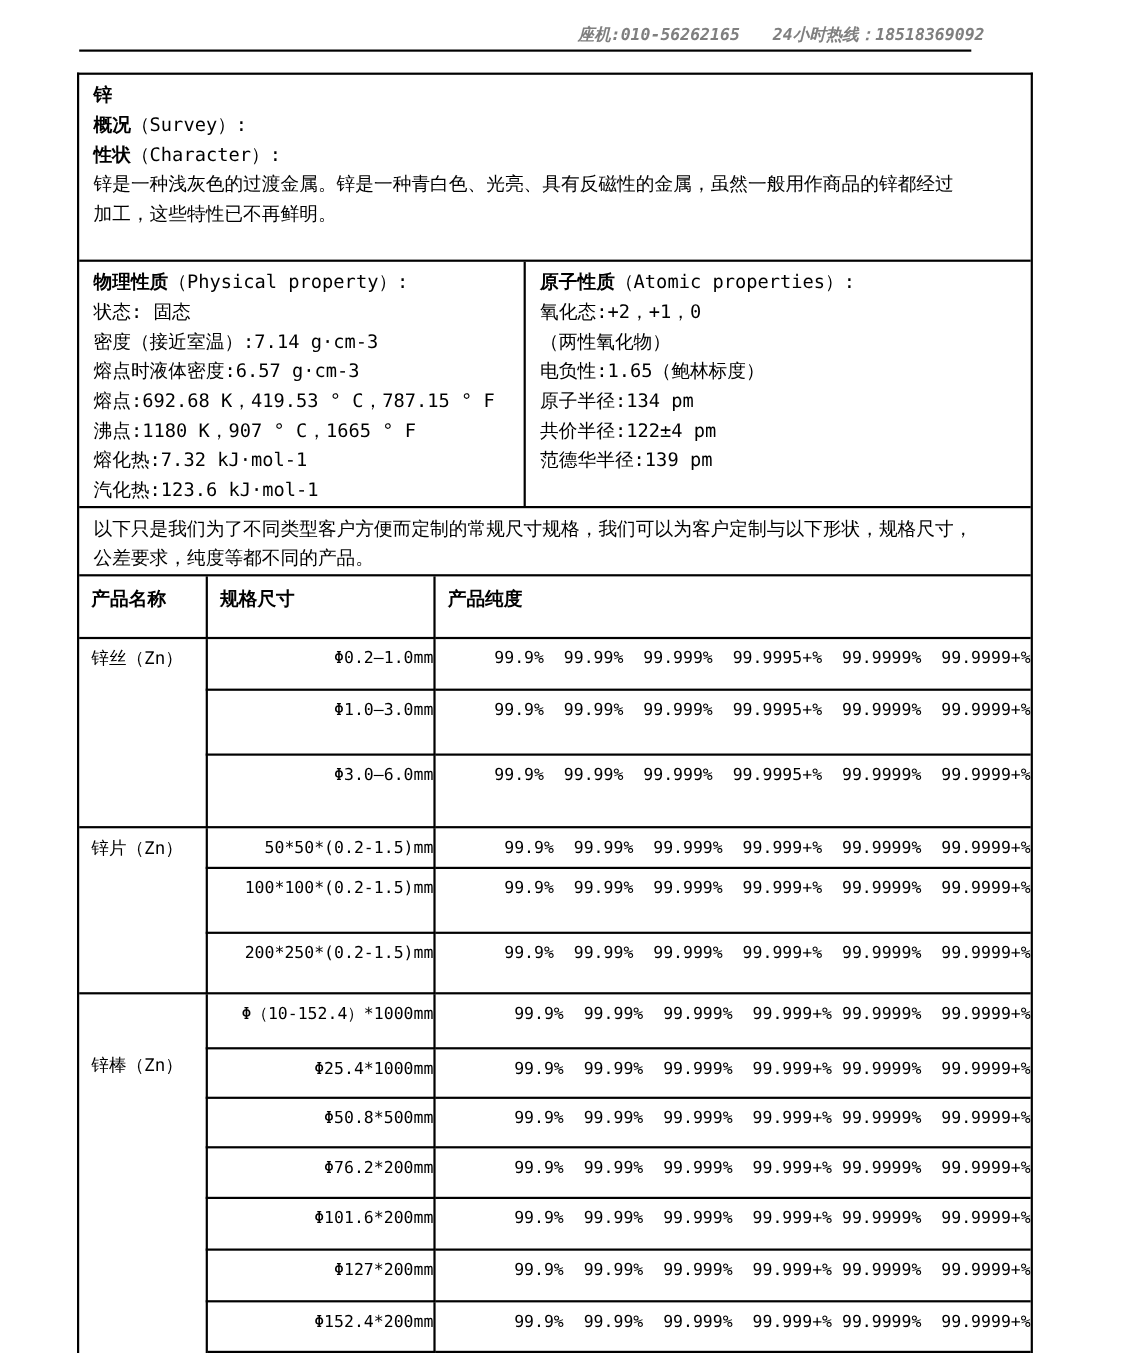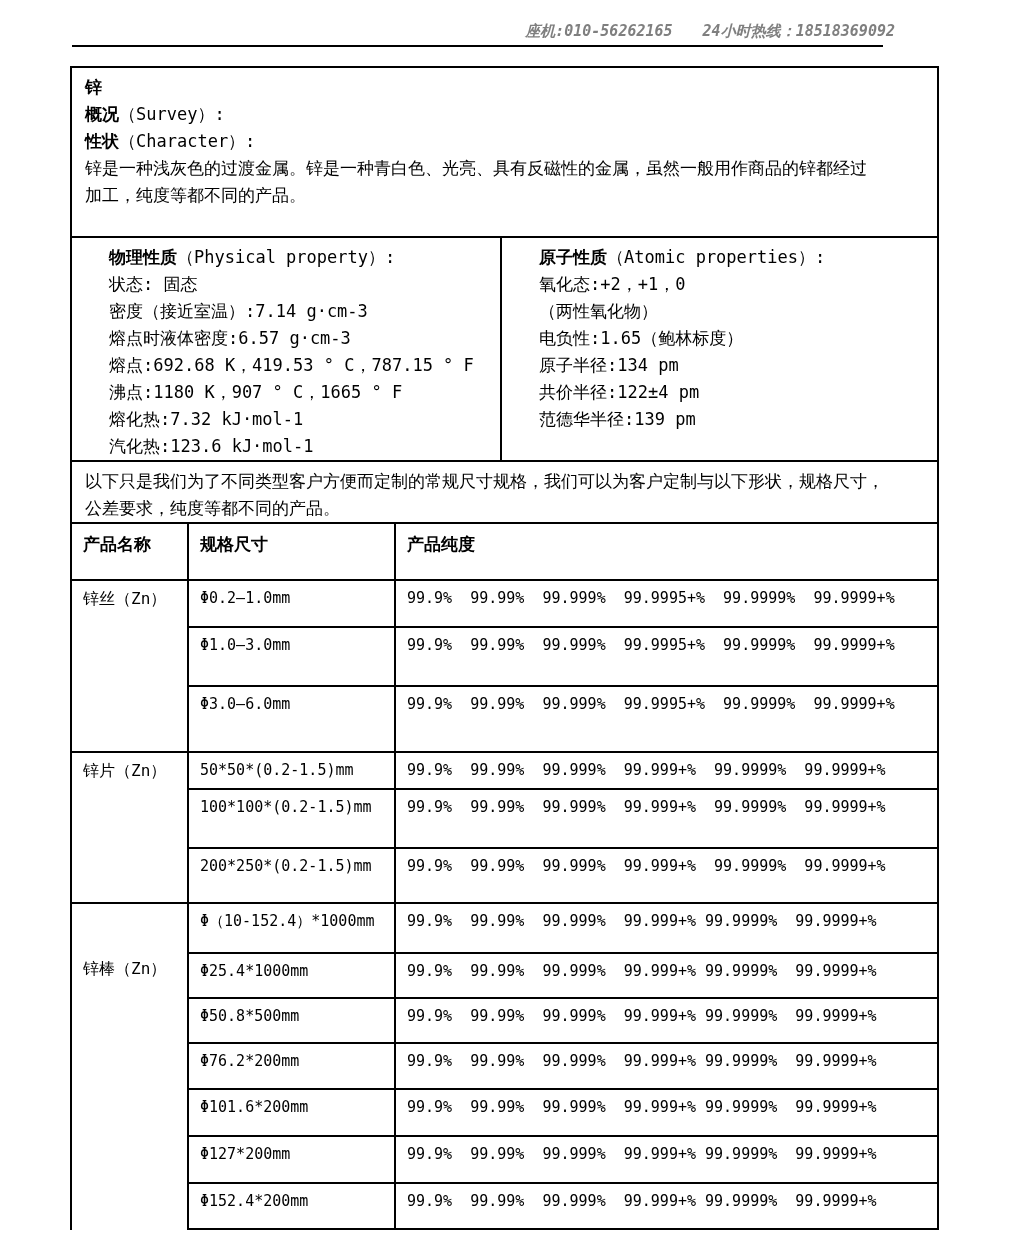--- a/index.html
+++ b/index.html
@@ -14,54 +14,54 @@
 
   .doc { position:absolute; top:66px; left:70px; width:869px;
          border:2px solid #000; border-bottom:none; background:#fff; }
 
   .sec { border-bottom:2px solid #000; }
 
   .intro { height:170px; padding:6px 14px 0 13px; font-size:17px; line-height:27px; }
   .b { font-weight:bold; }
 
   .twocol { height:224px; display:flex; }
-  .col { padding:6px 10px 0 13px; font-size:17px; line-height:27px;margin-left:24px; }
+  .col { padding:6px 10px 0 13px; font-size:17px; line-height:27px; }
   .col-left  { width:406px; border-right:2px solid #000; }
   .col-right { flex:1; }
 
   .note { height:62px; padding:6px 14px 13px 13px; font-size:17px; line-height:27px; }
 
   table { border-collapse:collapse; width:100%; table-layout:fixed; }
   th, td { border:2px solid #000; vertical-align:top; text-align:left;
            padding:7px 0 0 11px; overflow:hidden; }
   th { font-size:17px; font-weight:bold; border-top:none; padding-top:9px; }
   th:first-child, td:first-child { border-left:none; }
   th:last-child,  td:last-child  { border-right:none; }
-  .spec, .purity { font-size:15px; line-height:21px; }
+  .spec, .purity { font-size:15px; line-height:21px;text-align:right; }
   .purity { white-space:pre; }
   .glabel { font-size:16px; line-height:21px; }
   .glabel-rod { padding-top:54px; border-bottom:none; }
 </style>
 </head>
 <body>
 
 <div class="page-header">
   <span>座机:010-56262165</span><span class="gap"></span><span>24小时热线：18518369092</span>
 </div>
 
 <div class="rule"></div>
 
 <div class="doc">
 
   <div class="sec intro">
     <div class="b">锌</div>
     <div><span class="b">概况</span><span>（Survey）:</span></div>
     <div><span class="b">性状</span><span>（Character）:</span></div>
     <div>锌是一种浅灰色的过渡金属。锌是一种青白色、光亮、具有反磁性的金属，虽然一般用作商品的锌都经过</div>
-    <div>加工，纯度等都不同的产品。</div>
+    <div>加工，这些特性已不再鲜明。</div>
   </div>
 
   <div class="sec twocol">
     <div class="col col-left">
       <div><span class="b">物理性质</span><span>（Physical property）:</span></div>
       <div>状态: 固态</div>
       <div>密度（接近室温）:7.14 g·cm-3</div>
       <div>熔点时液体密度:6.57 g·cm-3</div>
       <div>熔点:692.68 K，419.53 ° C，787.15 ° F</div>
       <div>沸点:1180 K，907 ° C，1665 ° F</div>

